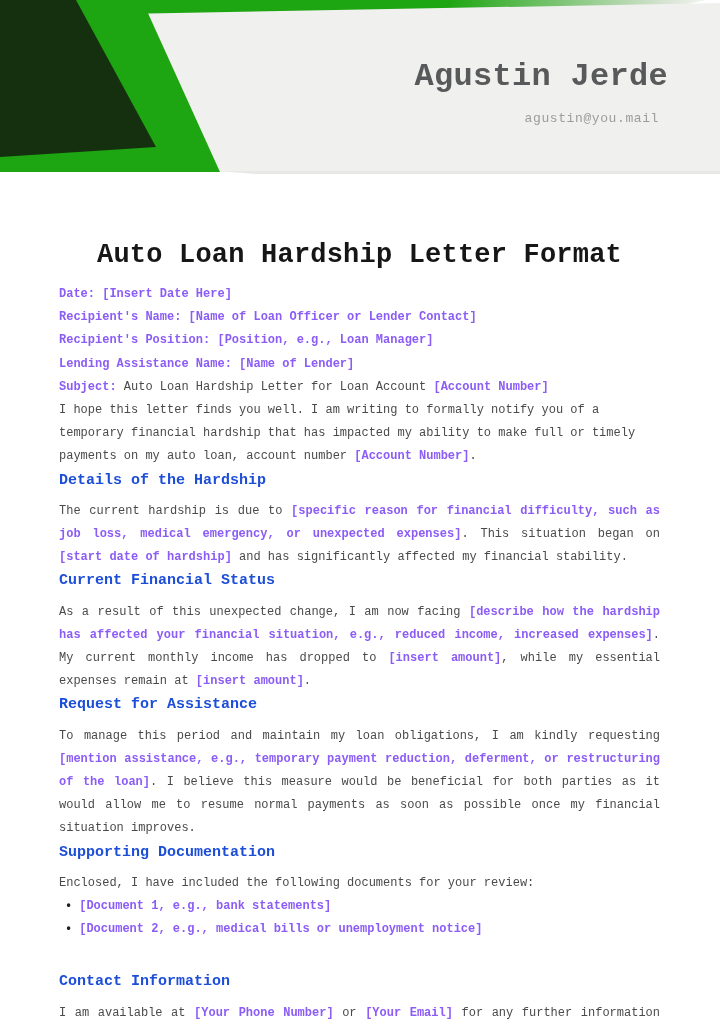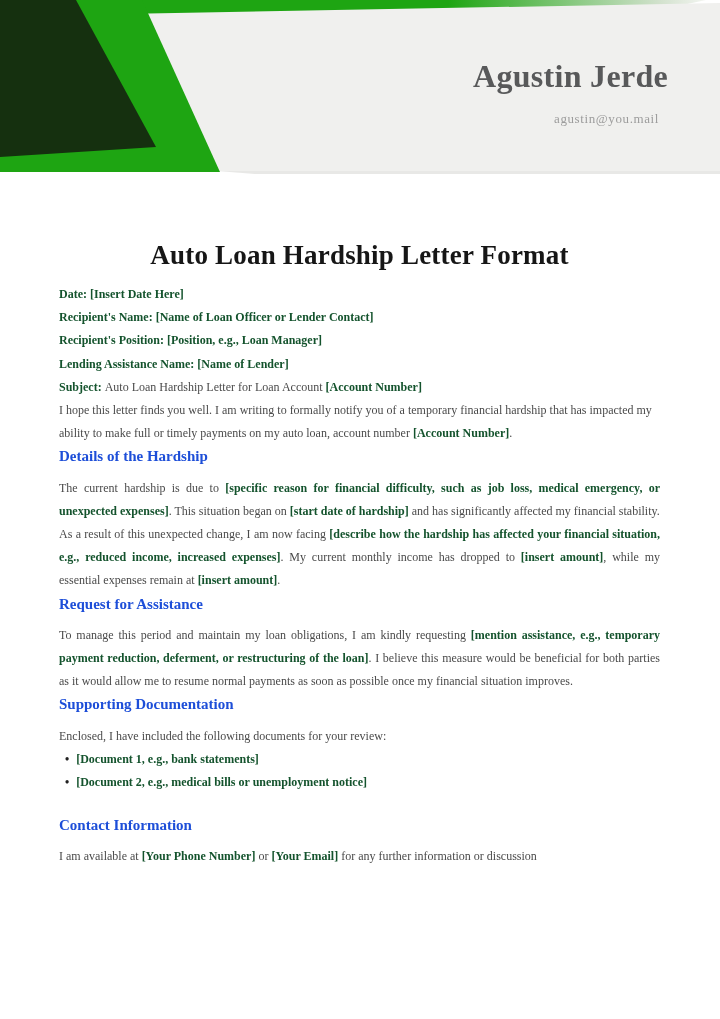--- a/index.html
+++ b/index.html
@@ -2,21 +2,21 @@
 <html><head>
 <meta charset="utf-8">
 <style>
   html, body { margin: 0; padding: 0; }
   .page {
     position: relative;
     width: 720px;
     height: 1019px;
     background: #ffffff;
     overflow: hidden;
-    font-family: Liberation Serif, serif;
+    font-family: Liberation Mono, monospace;
   }
   .banner { position: absolute; top: 0; left: 0; width: 720px; height: 200px; }
   .header-name {
     position: absolute; top: 58px; right: 52px;
     font-size: 32px; font-weight: 800; color: #58595a;
     letter-spacing: 0.3px; white-space: nowrap;
   }
   .header-email {
     position: absolute; top: 111px; right: 61px;
     font-size: 13px; font-weight: 400; color: #9c9c9c;
@@ -29,27 +29,27 @@
   .doc-title {
     margin: 0 0 10px 0;
     font-size: 27px; line-height: 35px; font-weight: 700;
     text-align: center; color: #161616; letter-spacing: 0.2px;
   }
   .line, .para {
     margin: 0; font-size: 12px; line-height: 23.2px; color: #4a4a4a;
   }
   .para.justify { text-align: justify; }
   .line strong, .para strong, li strong {
-    font-weight: 700; color: #14532d;
+    font-weight: 700; color: #8b5cf6;
   }
   .h2 {
     margin: 0 0 8px 0;
     font-size: 15px; line-height: 23.2px; font-weight: 700; color: #1d4ed8;
   }
-  .h2.gap { margin-top: 20px; }
+  .h2.gap { margin-top: 29px; }
   ul.doc-list { margin: 0; padding: 0 0 0 6px; list-style: none; }
   ul.doc-list li {
     display: flex; font-size: 12px; line-height: 23.2px; color: #4a4a4a;
   }
   ul.doc-list .dot { font-weight: 700; color: #212121; margin-right: 7px; }
 </style>
 </head>
 <body>
 
 <div class="page">
@@ -77,20 +77,21 @@
     <h1 class="doc-title">Auto Loan Hardship Letter Format</h1>
     <div id="letter-blocks">
         <p class="line"><strong>Date: [Insert Date Here]</strong></p>
         <p class="line"><strong>Recipient's Name: [Name of Loan Officer or Lender Contact]</strong></p>
         <p class="line"><strong>Recipient's Position: [Position, e.g., Loan Manager]</strong></p>
         <p class="line"><strong>Lending Assistance Name: [Name of Lender]</strong></p>
         <p class="line"><strong>Subject: </strong><span>Auto Loan Hardship Letter for Loan Account </span><strong>[Account Number]</strong></p>
         <p class="para"><span>I hope this letter finds you well. I am writing to formally notify you of a temporary financial hardship that has impacted my ability to make full or timely payments on my auto loan, account number </span><strong>[Account Number]</strong><span>.</span></p>
         <h2 class="h2">Details of the Hardship</h2>
         <p class="para justify"><span>The current hardship is due to </span><strong>[specific reason for financial difficulty, such as job loss, medical emergency, or unexpected expenses]</strong><span>. This situation began on </span><strong>[start date of hardship]</strong><span> and has significantly affected my financial stability.</span></p>
+        <h2 class="h2">Current Financial Status</h2>
         <p class="para justify"><span>As a result of this unexpected change, I am now facing </span><strong>[describe how the hardship has affected your financial situation, e.g., reduced income, increased expenses]</strong><span>. My current monthly income has dropped to </span><strong>[insert amount]</strong><span>, while my essential expenses remain at </span><strong>[insert amount]</strong><span>.</span></p>
         <h2 class="h2">Request for Assistance</h2>
         <p class="para justify"><span>To manage this period and maintain my loan obligations, I am kindly requesting </span><strong>[mention assistance, e.g., temporary payment reduction, deferment, or restructuring of the loan]</strong><span>. I believe this measure would be beneficial for both parties as it would allow me to resume normal payments as soon as possible once my financial situation improves.</span></p>
         <h2 class="h2">Supporting Documentation</h2>
         <p class="para"><span>Enclosed, I have included the following documents for your review:</span></p>
         <ul class="doc-list">
           <li>
             <span class="dot">•</span>
             <span><strong>[Document 1, e.g., bank statements]</strong></span>
           </li>

